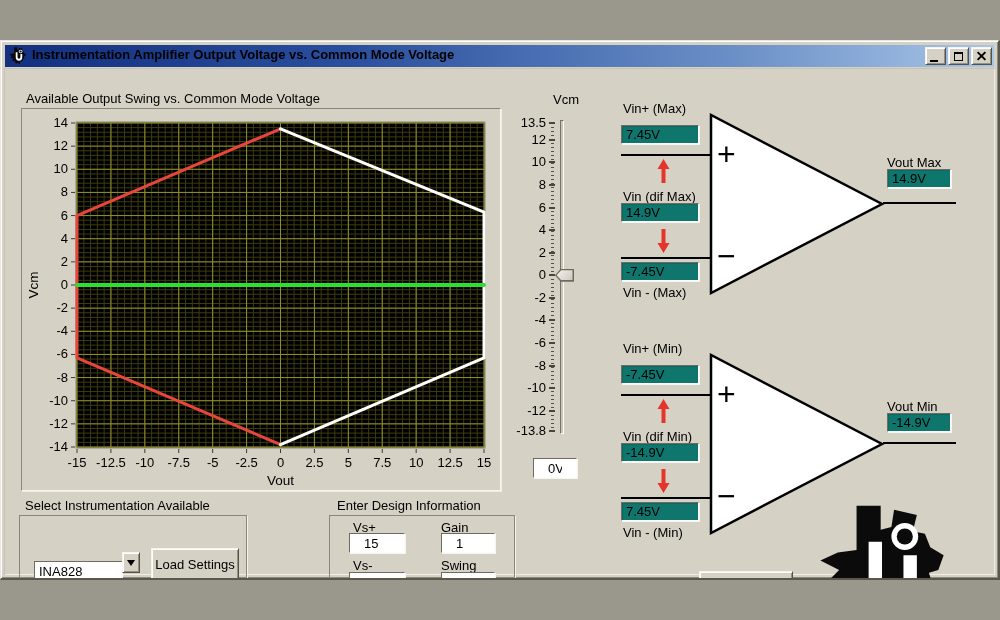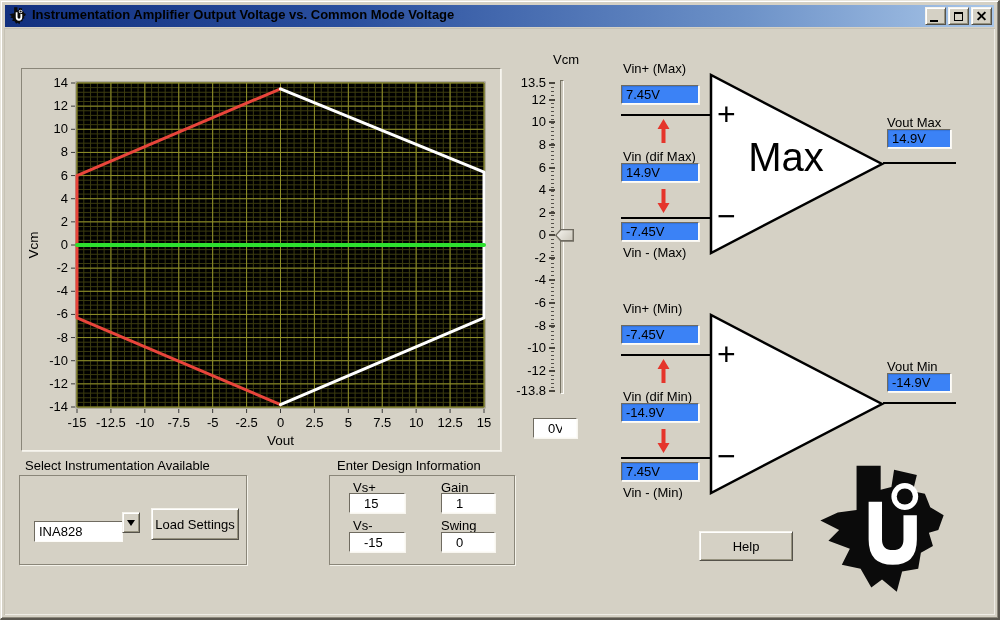--- a/index.html
+++ b/index.html
@@ -1,21 +1,21 @@
 <!DOCTYPE html>
 <html><head>
 <meta charset="utf-8">
 <style>
   html,body{margin:0;padding:0;background:#9a978c;}
   *{box-sizing:border-box;}
   body{font-family:"Liberation Sans","DejaVu Sans",sans-serif;font-size:13px;color:#000;}
-  .win{position:relative;width:1000px;height:620px;background:#d5d1c5;
+  .win{position:relative;width:1000px;height:540px;background:#d5d1c5;
        border-top:1px solid #e9e6dd;border-left:1px solid #e9e6dd;
        border-right:2px solid #5a574f;border-bottom:2px solid #5a574f;
-       box-shadow:inset 1px 1px 0 #ffffff, inset -1px -1px 0 #8d897d;overflow:hidden;}
+       box-shadow:inset 1px 1px 0 #ffffff, inset -1px -1px 0 #8d897d;overflow:hidden;margin-top:40px;}
   .client-frame{position:absolute;left:3px;top:27px;right:3px;bottom:3px;pointer-events:none;
        box-shadow:inset 1px 1px 0 #c6c2b5, inset -1px -1px 0 #efede6;}
   
   .titlebar{position:absolute;left:4px;top:4px;right:4px;height:22px;
        background:linear-gradient(to right,#12307f 0%,#2a4f9e 35%,#6d92c8 75%,#a9c6e8 100%);
        display:flex;align-items:center;}
   .title-icon{position:absolute;left:3px;top:2px;width:18px;height:18px;}
   .title-text{position:absolute;left:27px;top:2px;font-size:13px;font-weight:bold;color:#000;white-space:nowrap;}
   .winbtns{position:absolute;right:2px;top:2px;display:flex;}
   .wbtn{width:21px;height:18px;margin-left:2px;background:#d5d1c5;border:1px solid;
@@ -42,21 +42,21 @@
   .sl-dash{position:absolute;left:43px;width:6px;height:2px;background:#4a463e;}
   .sl-dots{position:absolute;left:45px;width:3px;background:repeating-linear-gradient(to bottom,#55514a 0 1px,transparent 1px 4px);}
   .sl-track{position:absolute;left:54px;width:4px;background:#cac6ba;border:1px solid;border-color:#767263 #fdfcf8 #fdfcf8 #767263;}
   .sl-thumb{position:absolute;left:49px;width:19px;height:13px;background:#6f6b60;
        clip-path:polygon(0 50%,30% 0,100% 0,100% 100%,30% 100%);}
   .sl-thumb::after{content:"";position:absolute;inset:1.5px;background:linear-gradient(135deg,#f4f2ec,#ccc8bc);
        clip-path:polygon(0 50%,30% 0,100% 0,100% 100%,30% 100%);}
   .slider-field{position:absolute;left:27px;top:372px;width:44px;height:19px;}
   
   .lab{position:absolute;font-size:13px;white-space:nowrap;}
-  .ind{position:absolute;height:19px;background:#3b82f6;border:1px solid;
+  .ind{position:absolute;height:19px;background:#0f766e;border:1px solid;
        border-color:#6f6b60 #fdfcf8 #fdfcf8 #6f6b60;box-shadow:1px 1px 0 #f8f6f0, inset 1px 1px 1px rgba(0,0,0,.12);
        font-size:13px;padding:1px 4px;white-space:nowrap;}
   .inputbox{position:absolute;height:20px;background:#fff;border:1px solid;
        border-color:#6f6b60 #fdfcf8 #fdfcf8 #6f6b60;box-shadow:1px 1px 0 #f8f6f0;
        font-size:13px;font-family:"Liberation Sans","DejaVu Sans",sans-serif;padding:1px 14px;outline:none;}
   .hline{position:absolute;height:2px;background:#000;}
   .arrow{position:absolute;}
   .btn{position:absolute;background:#d5d1c5;border:1px solid;border-color:#f6f4ed #55524a #55524a #f6f4ed;
        box-shadow:inset 1px 1px 0 #ffffff, inset -1px -1px 0 #96927f;
        display:flex;align-items:center;justify-content:center;font-size:13px;
@@ -98,20 +98,21 @@
           <span class="glyph-max"></span>
         </span>
       <span class="wbtn">
           <span class="glyph-close"></span>
         </span>
     </span>
   </div>
 
   <div class="client-frame"></div>
 
+  <div class="chart-title">Available Output Swing vs. Common Mode Voltage</div>
   <div class="chart-panel">
     <div id="chart-root"><svg width="478" height="381">
           <rect x="54" y="13" width="409" height="326" fill="none" stroke="#8a8679"></rect>
           <rect x="55" y="14" width="407" height="324" fill="#000000"></rect>
           <line x1="55" y1="14" x2="55" y2="338" stroke="#3c3c10" stroke-width="1"></line>
           <line x1="61.78333333333333" y1="14" x2="61.78333333333333" y2="338" stroke="#3c3c10" stroke-width="1"></line>
           <line x1="68.56666666666666" y1="14" x2="68.56666666666666" y2="338" stroke="#3c3c10" stroke-width="1"></line>
           <line x1="75.35" y1="14" x2="75.35" y2="338" stroke="#3c3c10" stroke-width="1"></line>
           <line x1="82.13333333333333" y1="14" x2="82.13333333333333" y2="338" stroke="#3c3c10" stroke-width="1"></line>
           <line x1="88.91666666666666" y1="14" x2="88.91666666666666" y2="338" stroke="#3c3c10" stroke-width="1"></line>
@@ -386,21 +387,20 @@
       <polygon points="6.5,24 0.5,14 4.5,14 4.5,0 8.5,0 8.5,14 12.5,14" fill="#e5352b"></polygon>
       </svg>
     <div class="hline" style="left:2px;top:158px;width:92px;"></div>
     <div class="ind" style="left:2px;top:163px;width:78px;">-7.45V</div>
     <div class="lab" style="left:4px;top:186px;">Vin - (Max)</div>
     <svg class="tri" width="177" height="182">
       <polygon points="2,2 2,180 173,91" fill="#ffffff" stroke="#000000" stroke-width="2.5"></polygon>
       </svg>
     <div class="sign" style="left:98px;top:42px;">+</div>
     <div class="sign" style="left:98px;top:144px;">−</div>
-    <div class="ampname">Max</div>
     <div class="hline" style="left:264px;top:103px;width:73px;"></div>
     <div class="lab" style="left:268px;top:56px;">Vout Max</div>
     <div class="ind" style="left:268px;top:70px;width:64px;">14.9V</div>
   </div>
 
   <div class="amp" style="left:618px;top:298px;">
     <div class="lab" style="left:4px;top:2px;">Vin+ (Min)</div>
     <div class="ind" style="left:2px;top:26px;width:78px;">-7.45V</div>
     <div class="hline" style="left:2px;top:55px;width:92px;"></div>
     <svg class="arrow" style="left:38px;top:60px;" width="13" height="24" viewBox="0 0 13 24">

